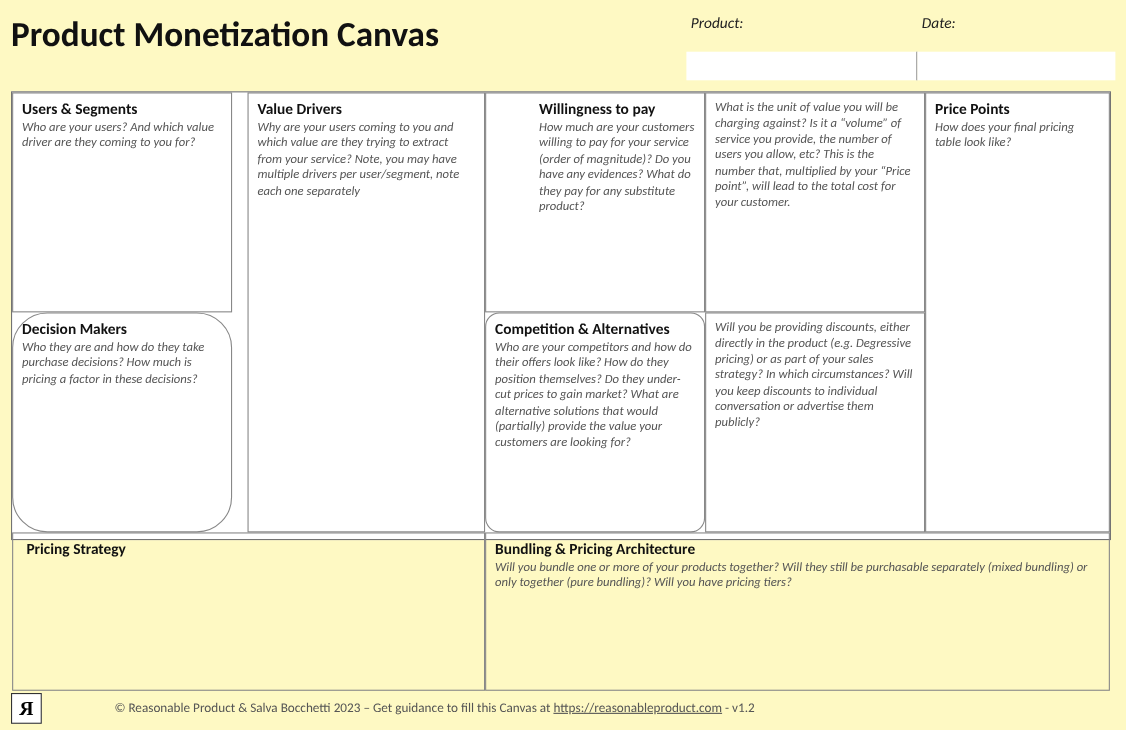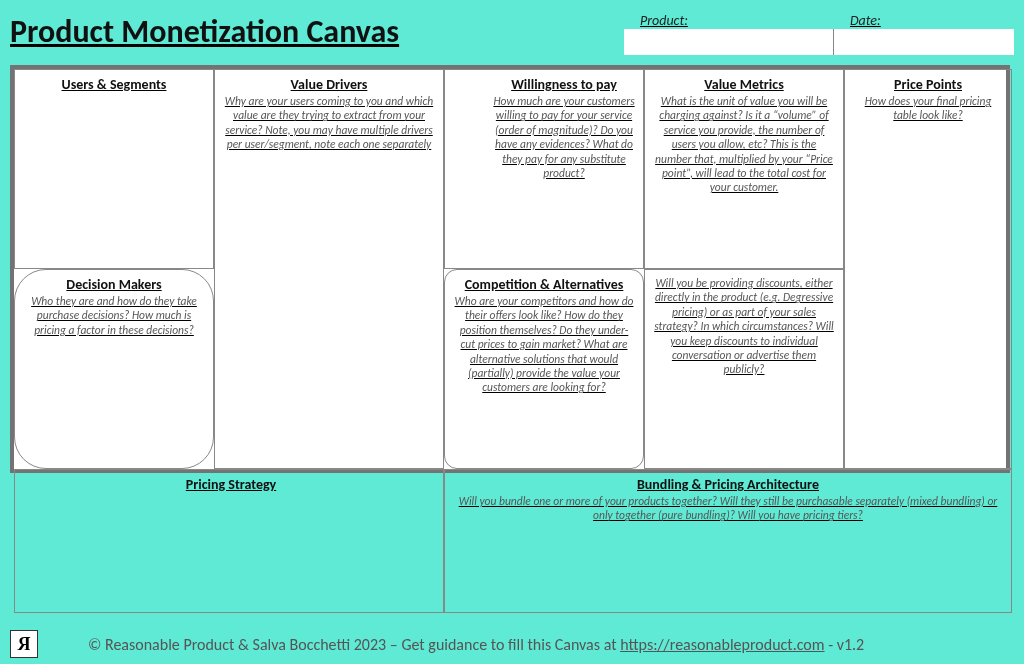--- a/index.html
+++ b/index.html
@@ -1,23 +1,22 @@
 <!DOCTYPE html>
 <html><head>
 <meta charset="utf-8">
 <style>
   * { box-sizing: border-box; margin: 0; padding: 0; }
   html, body { width: 1024px; height: 664px; font-family: "Calibri", "Segoe UI", Arial, sans-serif; background: #d9d9d9; }
   .page {
     position: relative;
     width: 1024px;
     height: 664px;
-    background: #5eead4;
+    background: #fef9c3;
     padding: 8px 10px 0 10px;
-    text-decoration: underline;
   }
   .header {
     display: flex;
     align-items: flex-start;
     justify-content: space-between;
     margin-bottom: 10px;
   }
   .title {
     font-size: 32px;
     font-weight: 700;
@@ -31,60 +30,58 @@
   }
   .meta-field {
     display: flex;
     flex-direction: column;
   }
   .meta-field .label {
     font-style: italic;
     font-size: 14px;
     color: #222;
     padding-left: 4px;
-    padding-bottom: 0;
-    margin-left: 12px;
+    padding-bottom: 18px;
   }
   .meta-field .input {
     height: 26px;
     background: #fff;
   }
   .meta-product .input { width: 210px; border-right: 1px solid #888; }
   .meta-date .input { width: 180px; }
 
   .canvas {
     background: #fff;
-    border: 4px solid #737373;
+    border: 1px solid #737373;
     width: 1000px;
     height: 408px;
     display: grid;
     grid-template-columns: 200px 230px 200px 200px 168px;
     grid-template-rows: 200px 200px 144px;
-    text-align: center;
   }
   .cell {
     border: 0.5px solid #888;
     padding: 6px 8px 4px 8px;
     overflow: hidden;
   }
   .cell h3 {
     font-size: 14px;
     font-weight: 600;
     color: #111;
     margin-bottom: 1px;
   }
   .cell p {
     font-size: 11.5px;
     font-style: italic;
     color: #555;
     line-height: 1.25;
   }
 
   .c-users    { grid-column: 1; grid-row: 1; }
-  .c-value    { grid-column: 2; grid-row: 1 / span 2; }
+  .c-value    { grid-column: 2; grid-row: 1 / span 2; margin-left: 14px; }
   .c-wtp      { grid-column: 3; grid-row: 1; padding-left: 48px; }
   .c-metrics  { grid-column: 4; grid-row: 1; }
   .c-price    { grid-column: 5; grid-row: 1 / span 2; }
   .c-decision { grid-column: 1; grid-row: 2; border-radius: 32px; }
   .c-comp     { grid-column: 3; grid-row: 2; border-radius: 13px; }
   .c-discount { grid-column: 4; grid-row: 2; }
   .c-strategy { grid-column: 1 / span 2; grid-row: 3; padding-left: 12px; }
   .c-bundle   { grid-column: 3 / span 3; grid-row: 3; }
 
   .footer {
@@ -103,22 +100,23 @@
     background: #fff;
     display: flex;
     align-items: center;
     justify-content: center;
     font-family: Georgia, serif;
     font-size: 18px;
     font-weight: bold;
     transform: scaleX(-1);
   }
   .foot-text {
-    font-size: 16px;
+    font-size: 12px;
     color: #555;
+    margin-left: 16px;
   }
   .foot-text a { color: #555; }
 </style>
 </head>
 <body>
 
 <div class="page">
 
   <div class="header">
     <div class="title">Product Monetization Canvas</div>
@@ -130,31 +128,31 @@
       <div class="meta-field meta-date">
         <span class="label">Date:</span>
         <div class="input"></div>
       </div>
     </div>
   </div>
 
   <div class="canvas">
     <div class="cell c-users">
       <h3>Users &amp; Segments</h3>
+      <p>Who are your users? And which value driver are they coming to you for?</p>
     </div>
     <div class="cell c-value">
       <h3>Value Drivers</h3>
       <p>Why are your users coming to you and which value are they trying to extract from your service? Note, you may have multiple drivers per user/segment, note each one separately</p>
     </div>
     <div class="cell c-wtp">
       <h3>Willingness to pay</h3>
       <p>How much are your customers willing to pay for your service (order of magnitude)? Do you have any evidences? What do they pay for any substitute product?</p>
     </div>
     <div class="cell c-metrics">
-      <h3>Value Metrics</h3>
       <p>What is the unit of value you will be charging against? Is it a “volume” of service you provide, the number of users you allow, etc? This is the number that, multiplied by your “Price point”, will lead to the total cost for your customer.</p>
     </div>
     <div class="cell c-price">
       <h3>Price Points</h3>
       <p>How does your final pricing table look like?</p>
     </div>
     <div class="cell c-decision">
       <h3>Decision Makers</h3>
       <p>Who they are and how do they take purchase decisions? How much is pricing a factor in these decisions?</p>
     </div>

